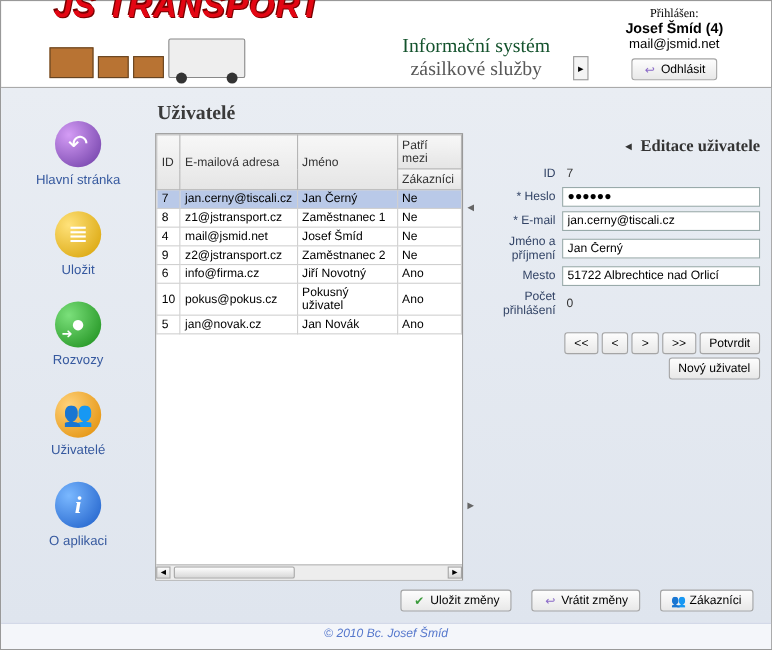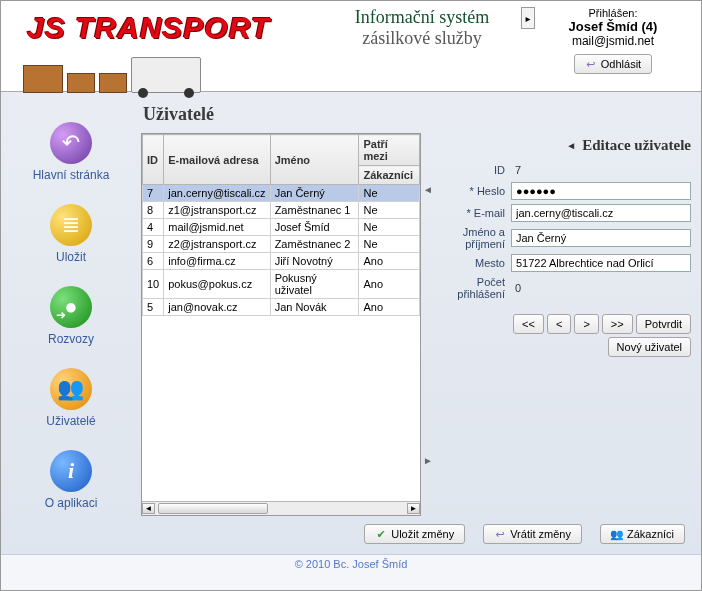--- a/index.html
+++ b/index.html
@@ -1,35 +1,35 @@
 <!DOCTYPE html>
 <html><head>
 <meta charset="utf-8">
 <style>
   * { box-sizing: border-box; margin: 0; padding: 0; }
   body { font-family: Tahoma, Arial, sans-serif; font-size: 12px; background: #fff; width: 702px; }
   .app { width: 702px; height: 591px; display: flex; flex-direction: column; border: 1px solid #999; }
 
   
-  .header { height: 91px; display: flex; align-items: flex-start; padding: 6px 18px 6px 2px; border-bottom: 1px solid #aaa; }
+  .header { height: 79px; display: flex; align-items: flex-end; padding: 6px 18px 6px 24px; border-bottom: 1px solid #aaa; }
   .logo-area { width: 320px; height: 88px; position: relative; }
   .logo-text { font-family: Impact, "Arial Black", sans-serif; font-size: 30px; font-weight: bold; font-style: italic; color: #e30613; text-shadow: 1px 1px 0 #7a0000, -1px -1px 0 #7a0000; letter-spacing: 1px; position: absolute; top: 4px; left: 24px; }
   .cargo { position: absolute; bottom: 2px; left: 20px; display: flex; gap: 4px; align-items: flex-end; }
   .box { width: 40px; height: 28px; background: #b87333; border: 1px solid #654321; }
   .box.sm { width: 28px; height: 20px; }
   .truck { width: 70px; height: 36px; background: #eee; border: 1px solid #888; border-radius: 2px; position: relative; }
   .truck:before { content: ''; position: absolute; bottom: -6px; left: 6px; width: 10px; height: 10px; background:#333; border-radius:50%; }
   .truck:after { content: ''; position: absolute; bottom: -6px; right: 6px; width: 10px; height: 10px; background:#333; border-radius:50%; }
 
   .sys-title { flex: 1; text-align: center; }
   .sys-title .l1 { font-size: 18px; color: #14532d; font-family: Georgia, serif; }
   .sys-title .l2 { font-size: 18px; color: #585858; font-family: Georgia, serif; }
   .expand-toggle { width:14px; height:22px; border:1px solid #999; background:#f4f4f4; font-size:10px; display:flex;align-items:center;justify-content:center; margin-right:8px; cursor:pointer;}
   .login-box { width: 140px; text-align: center; }
-  .login-box .lbl { font-size: 11px; }
+  .login-box .lbl { font-size: 11px; font-family: Liberation Serif, serif; }
   .login-box .name { font-weight: bold; font-size: 13px; }
   .login-box .mail { font-size: 12px; }
   .btn { display: inline-flex; align-items: center; gap: 4px; font-size: 11px; padding: 3px 10px; border: 1px solid #a5a5a5; background: linear-gradient(#fdfdfd,#e8e8e8); border-radius: 3px; cursor: pointer; }
   .btn .ic { width:12px;height:12px;display:inline-flex;align-items:center;justify-content:center; }
   .logout-btn { margin-top: 6px; }
 
   
   .main { flex: 1; display: flex; background: linear-gradient(#e9edf3,#dfe5ee); overflow:hidden; }
 
   .sidebar { width: 140px; padding-top: 30px; display: flex; flex-direction: column; align-items: center; gap: 22px; }
@@ -42,21 +42,21 @@
   .ic-usr { background: radial-gradient(circle at 30% 30%, #ffd27a, #e08a00); }
   .ic-abt { background: radial-gradient(circle at 30% 30%, #7ab8ff, #1a5bc7); font-style:italic; font-family: Georgia; font-weight:bold;}
 
   .content { flex: 1; padding: 6px 4px 6px 0; display:flex; flex-direction:column;}
   .page-title { font-size: 18px; font-weight: bold; color: #3a3a3a; margin: 6px 0 8px 2px; font-family: Georgia, serif;}
   .cols { flex:1; display:flex; gap:2px; overflow:hidden;}
 
   
   .grid-wrap { width: 280px; border:1px solid #999; background:#fff; display:flex; flex-direction:column;}
   table { border-collapse: collapse; width: 100%; font-size: 11px; }
-  th { background: linear-gradient(#f7f7f7,#e5e5e5); border: 1px solid #b5b5b5; text-align:left; padding:3px 4px; font-weight:bold; color:#333;}
+  th { background: linear-gradient(#f7f7f7,#e5e5e5); border: 1px solid #b5b5b5; text-align:left; padding:3px 4px; font-weight:normal; color:#333;}
   td { border: 1px solid #d0d0d0; padding: 2px 4px; background:#fff;}
   tr.sel td { background:#b9c9e8;}
   .grid-body { flex:1; overflow:hidden;}
   .grid-scroll { height:14px; background:#ededed; border-top:1px solid #b5b5b5; position:relative;}
   .grid-scroll .thumb{ position:absolute; left:16px; top:1px; width:110px; height:11px; background:linear-gradient(#fdfdfd,#d8d8d8); border:1px solid #a5a5a5; border-radius:2px;}
   .grid-scroll .arr{position:absolute;top:1px;width:13px;height:11px;background:linear-gradient(#fdfdfd,#d8d8d8);border:1px solid #a5a5a5;display:flex;align-items:center;justify-content:center;font-size:8px;}
   .grid-scroll .arr.l{left:0}.grid-scroll .arr.r{right:0}
 
   .vsplit { width:10px; display:flex; flex-direction:column; align-items:center; justify-content:center; gap:260px; color:#666; font-size:10px;}
   .vsplit div{cursor:pointer;}
@@ -70,21 +70,21 @@
   .flabel { width: 72px; text-align:right; font-size:11px; color:#346; padding-right:6px;}
   .flabel.req:before{content:"* ";color:#346;}
   .fval { flex:1;}
   .fval input{width:100%; border:1px solid #9aa; padding:2px 4px; font-size:11px; background:#fff;}
   .fval.static{font-size:11px;color:#333;padding:2px 4px;}
   .navbtns{display:flex;gap:3px;justify-content:flex-end;margin-top:10px;flex-wrap:wrap;}
   .navbtns .btn{padding:3px 8px;}
 
   .action-row{display:flex;justify-content:flex-end;gap:18px;padding:8px 12px 4px 0;}
 
-  .footer{height:36px;text-align:center;font-size:11px;color:#5577cc;border-top:1px solid #c5cee0;padding-top:3px;background:#f4f6fa;}
+  .footer{height:24px;text-align:center;font-size:11px;color:#5577cc;border-top:1px solid #c5cee0;padding-top:3px;background:#f4f6fa;font-style:italic;}
   .footer a{color:#5577cc;text-decoration:none;}
 
   .ic-save{color:#3a9a3a;} .ic-undo{color:#8a6ac7;} .ic-users{color:#e8a030;}
 </style>
 </head>
 <body>
 
 <div class="app">
 
   <div class="header">

